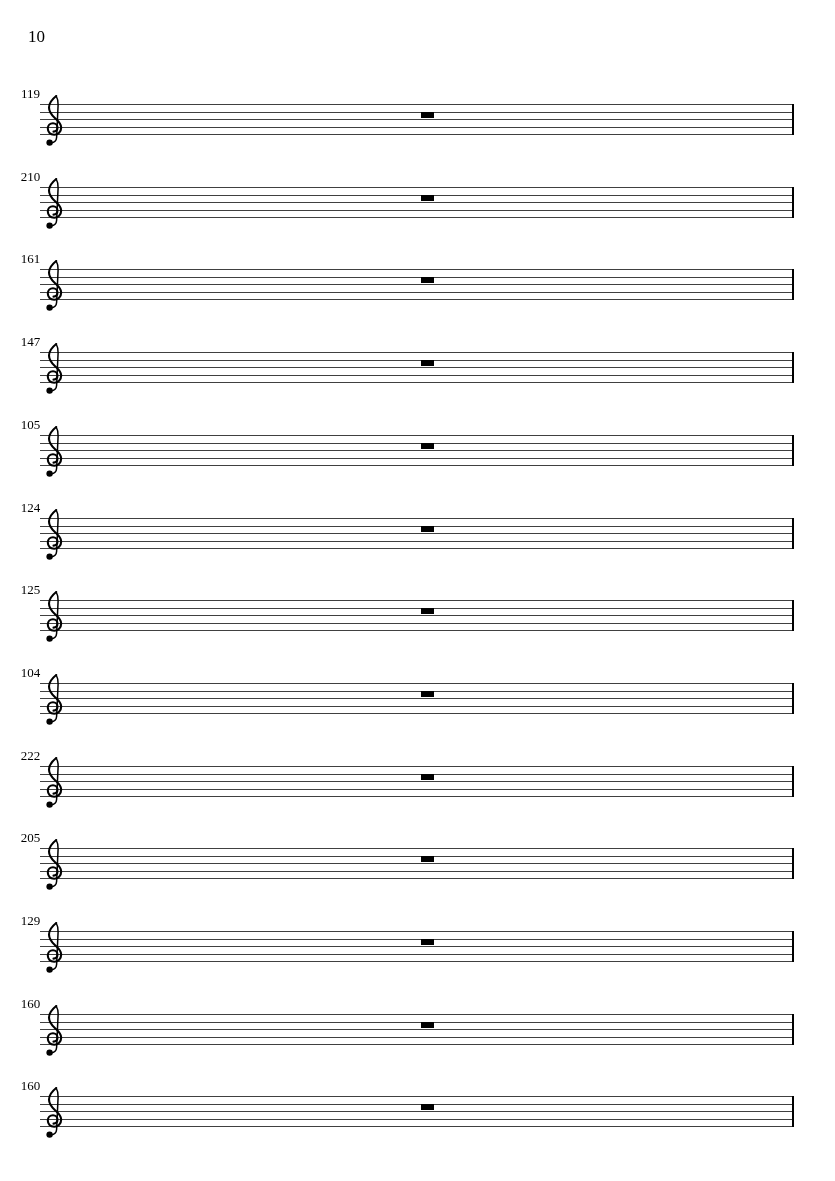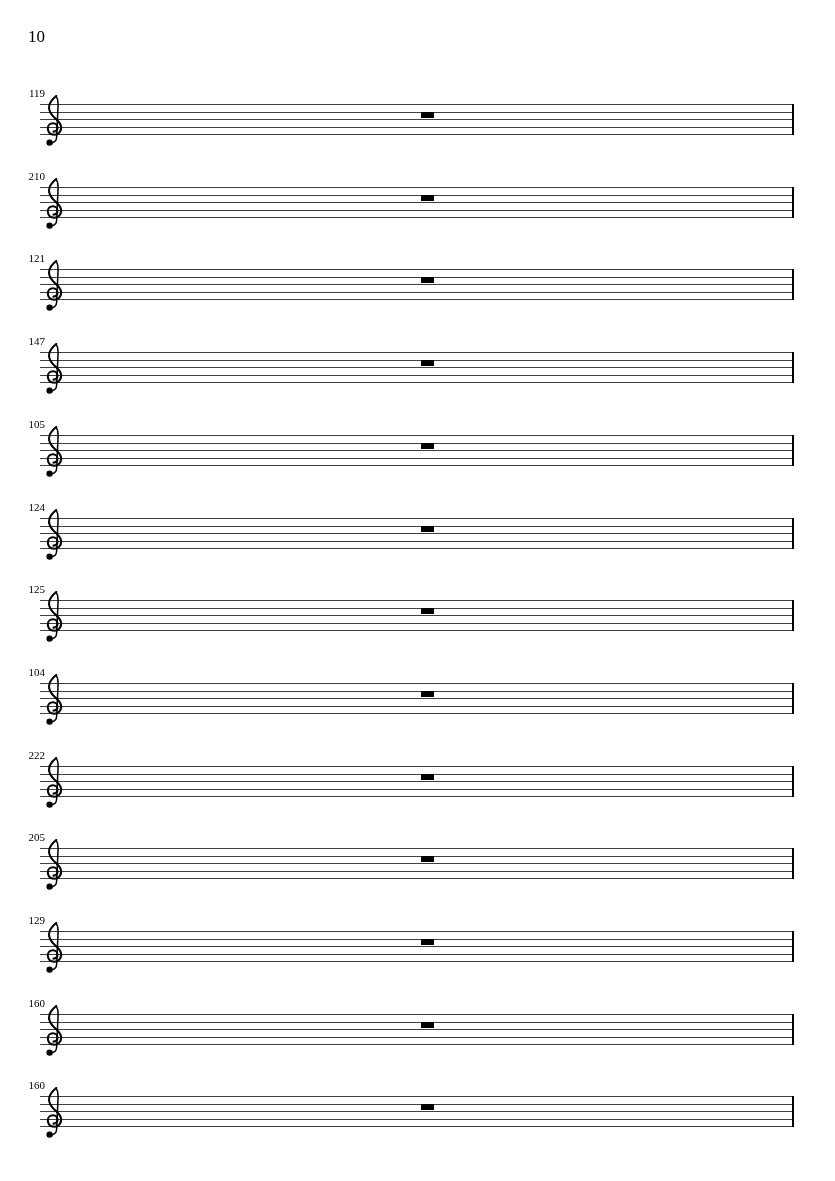--- a/index.html
+++ b/index.html
@@ -18,22 +18,22 @@
     top: 28px;
     font-size: 17px;
     line-height: 17px;
   }
   .system { position: absolute; left: 0; width: 835px; height: 0; }
   .measure-number {
     position: absolute;
     left: 16px;
     top: -17px;
     width: 29px;
-    text-align: right;
-    font-size: 11px;
+    text-align: center;
+    font-size: 13px;
     line-height: 13px;
   }
   .staff { position: absolute; left: 40px; top: 0; width: 754px; height: 31px; }
   .staff-line {
     position: absolute;
     left: 0;
     width: 100%;
     height: 1px;
     background: var(--staff-line, #404040);
   }
@@ -100,21 +100,21 @@
       <i class="staff-line l5"></i>
       <i class="final-barline"></i>
     </div>
     <svg class="clef">
         <use href="#treble-clef"></use>
       </svg>
     <div class="whole-rest"></div>
   </div>
 
   <div class="system" style="top:269px">
-    <span class="measure-number">121</span>
+    <span class="measure-number">161</span>
     <div class="staff">
       <i class="staff-line l1"></i>
       <i class="staff-line l2"></i>
       <i class="staff-line l3"></i>
       <i class="staff-line l4"></i>
       <i class="staff-line l5"></i>
       <i class="final-barline"></i>
     </div>
     <svg class="clef">
         <use href="#treble-clef"></use>

